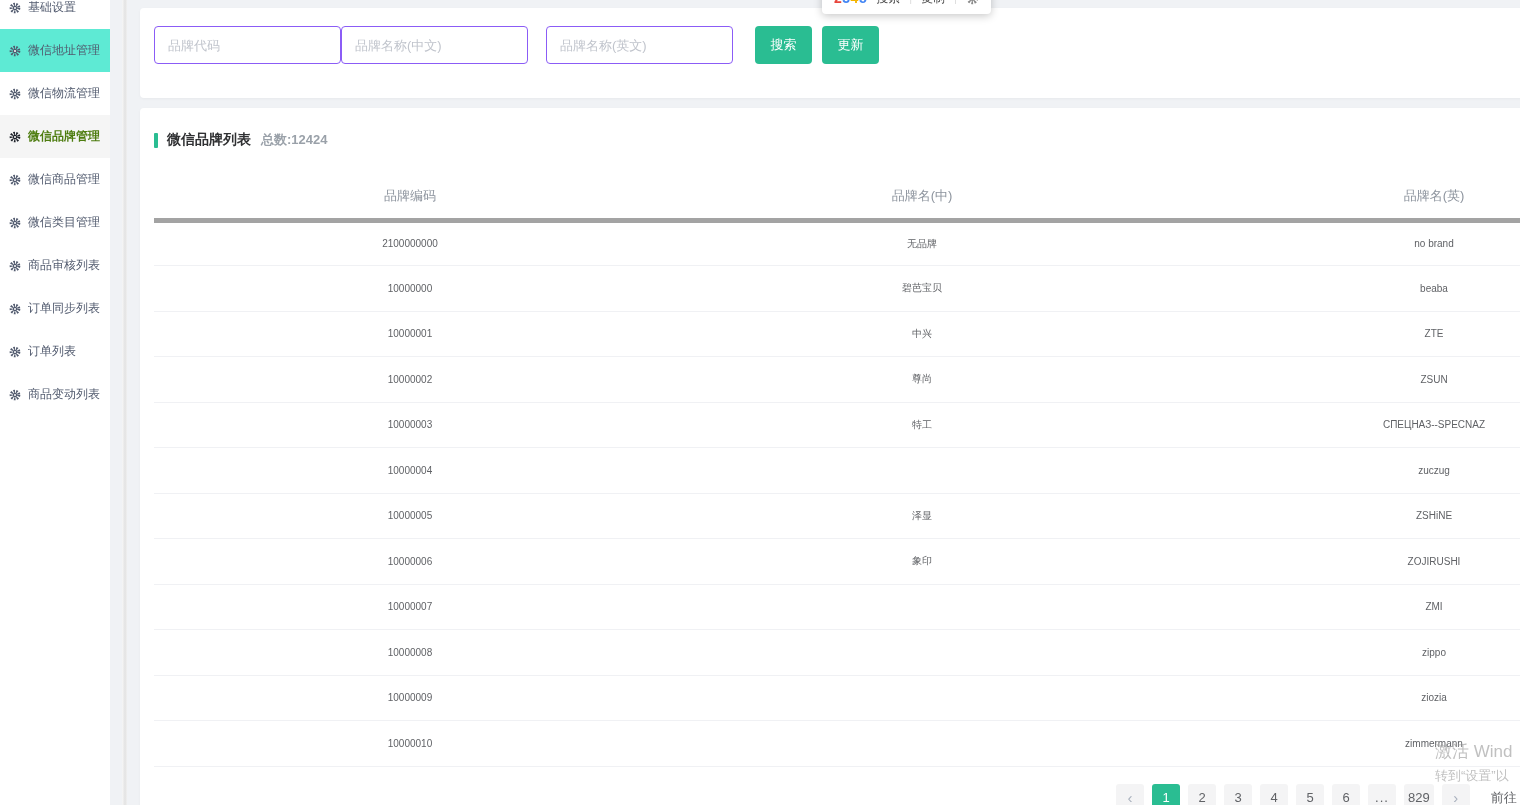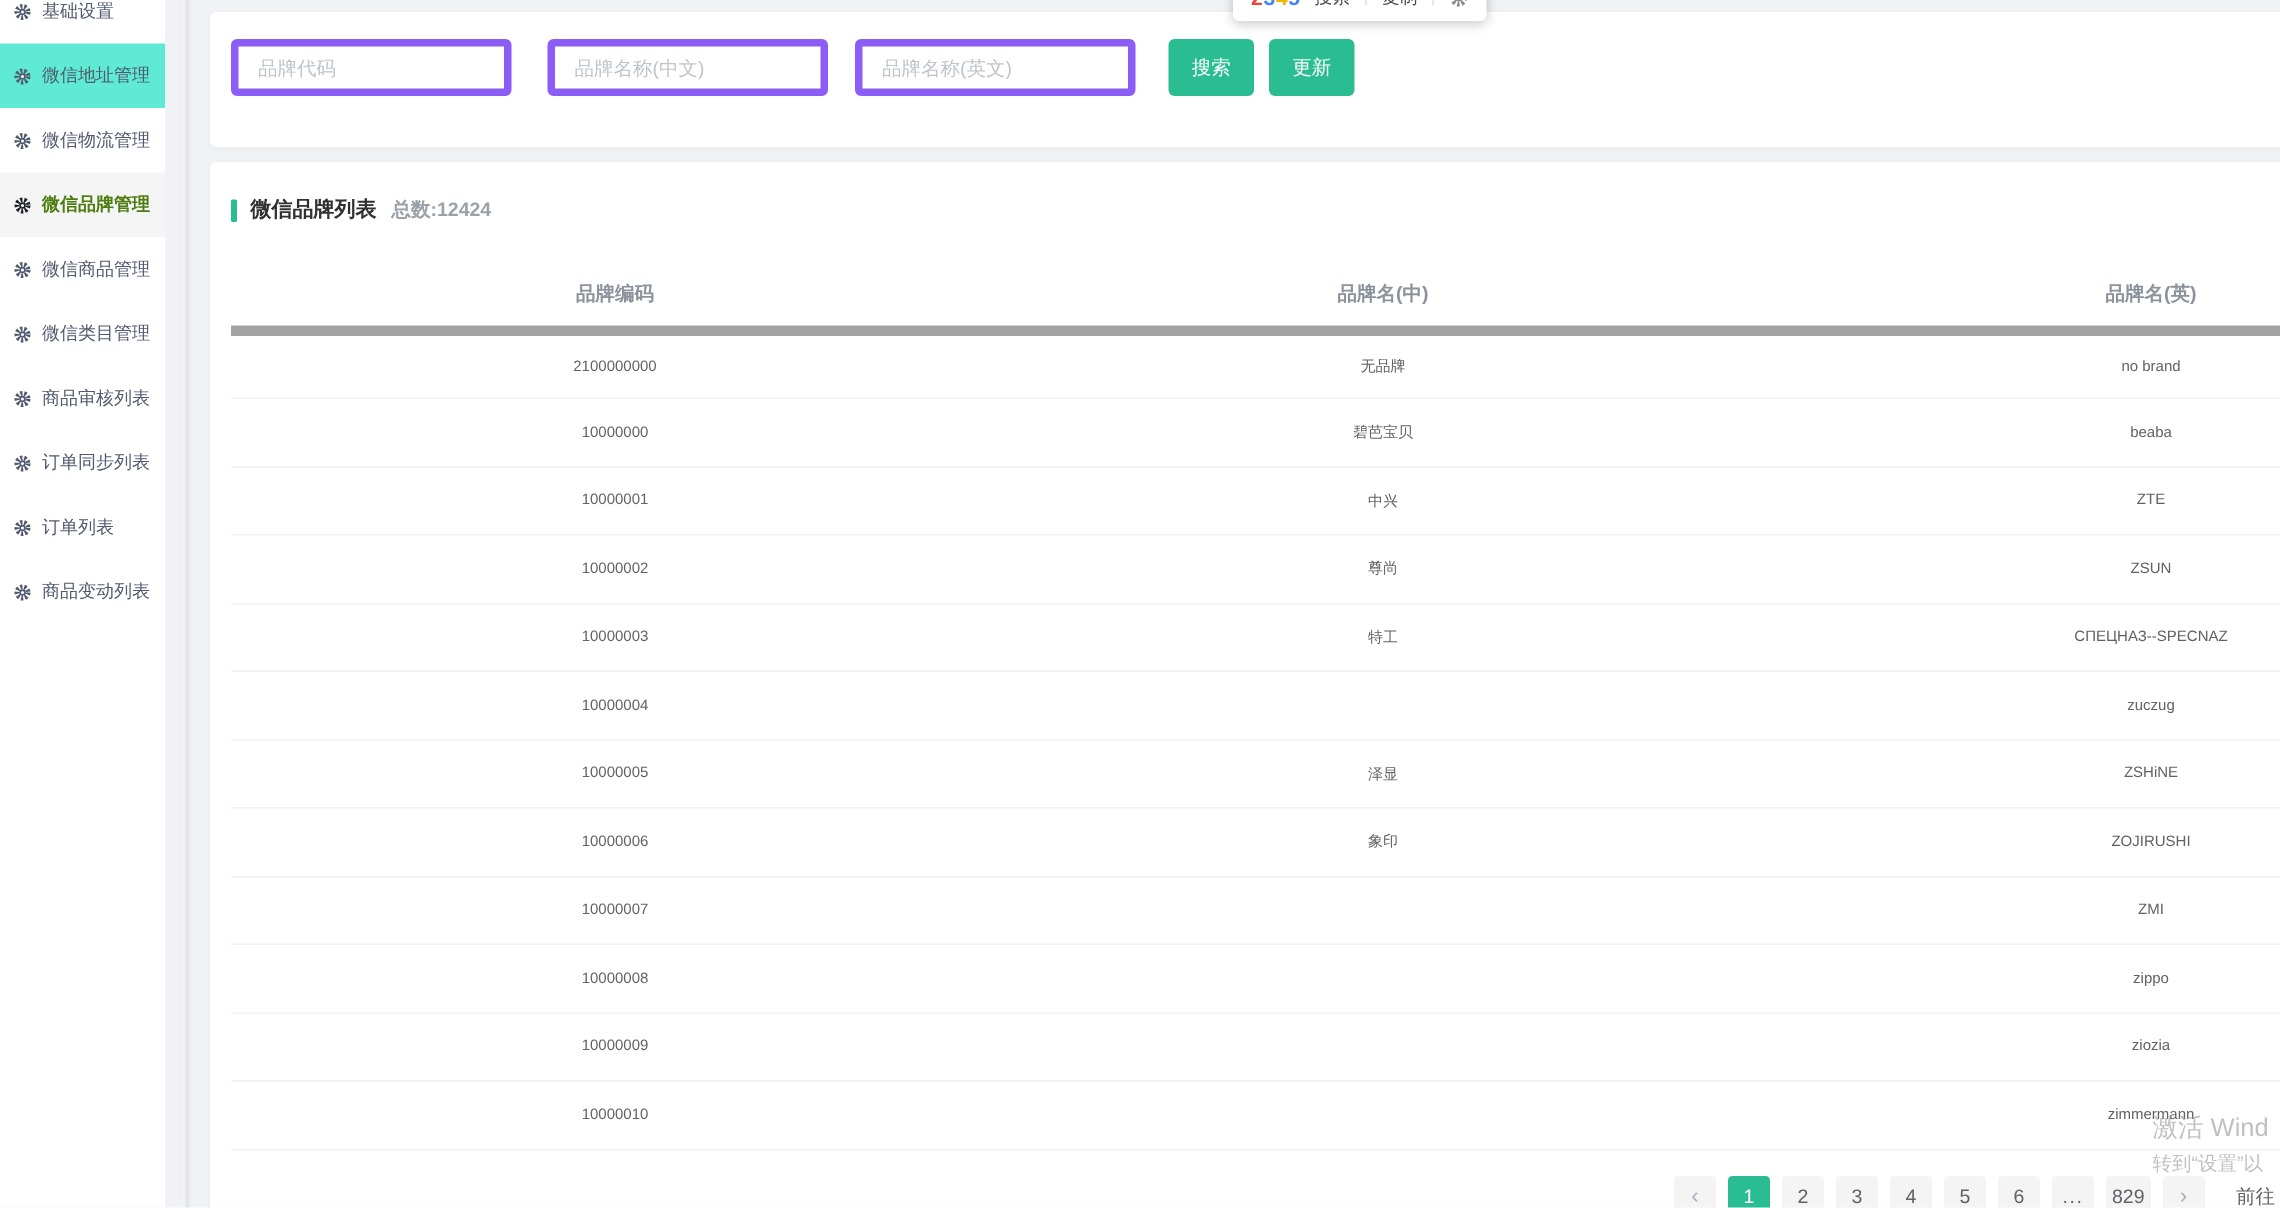--- a/index.html
+++ b/index.html
@@ -32,26 +32,26 @@
 
   
   .main { position:absolute; left:127px; right:0; top:0; bottom:0; }
 
   .search-card {
     position:absolute; left:13px; right:-24px; top:8px; height:90px;
     background:#fff; border-radius:4px; box-shadow:0 1px 3px rgba(0,0,0,.04);
     padding:18px 0 0 14px; white-space:nowrap;
   }
   .search-card input {
-    width:187px; height:38px; border:5px solid #8b5cf6; border-radius:4px;
+    width:187px; height:38px; border:1px solid #8b5cf6; border-radius:4px;
     padding:0 13px; font-size:13px; color:#606266; outline:none;
     font-family:inherit; vertical-align:middle; background:#fff;
   }
   .search-card input::placeholder { color:#c0c4cc; }
-  .search-card input + input { margin-left:24px; }
+  .search-card input + input { margin-left:0; }
   .search-card input:nth-of-type(3) { margin-left:18px; }
   .btn {
     height:38px; min-width:57px; padding:0 14px; border:none; border-radius:4px;
     color:#fff; font-size:13px; cursor:pointer; vertical-align:middle;
     font-family:inherit;
   }
   .btn-search { margin-left:22px; }
   .btn + .btn { margin-left:10px; }
 
   .table-card {
@@ -61,22 +61,22 @@
   }
   .card-title { display:flex; align-items:center; height:16px; }
   .title-bar { width:4px; height:15px; border-radius:1px; margin-right:9px; }
   .title-text { font-size:14px; font-weight:bold; color:#303133; }
   .title-total { font-size:13px; font-weight:bold; color:#9aa1a9; margin-left:10px; }
 
   table.brand-table {
     margin-top:27px; width:1536px; table-layout:fixed; border-collapse:collapse;
   }
   .brand-table th {
-    height:45px; font-size:13px; font-weight:bold; color:#8c939d;
-    text-align:center; border-bottom:7px solid #a3a3a3;
+    height:45px; font-size:13px; font-weight:normal; color:#8c939d;
+    text-align:center; border-bottom:5px solid #a3a3a3;
   }
   .brand-table td {
     height:45.5px; font-size:10px; color:#606266; text-align:center;
     border-bottom:1px solid #f0f1f4;
   }
 
   
   .pagination {
     position:absolute; left:985px; top:784px; display:flex; align-items:center;
     white-space:nowrap; z-index:1;

